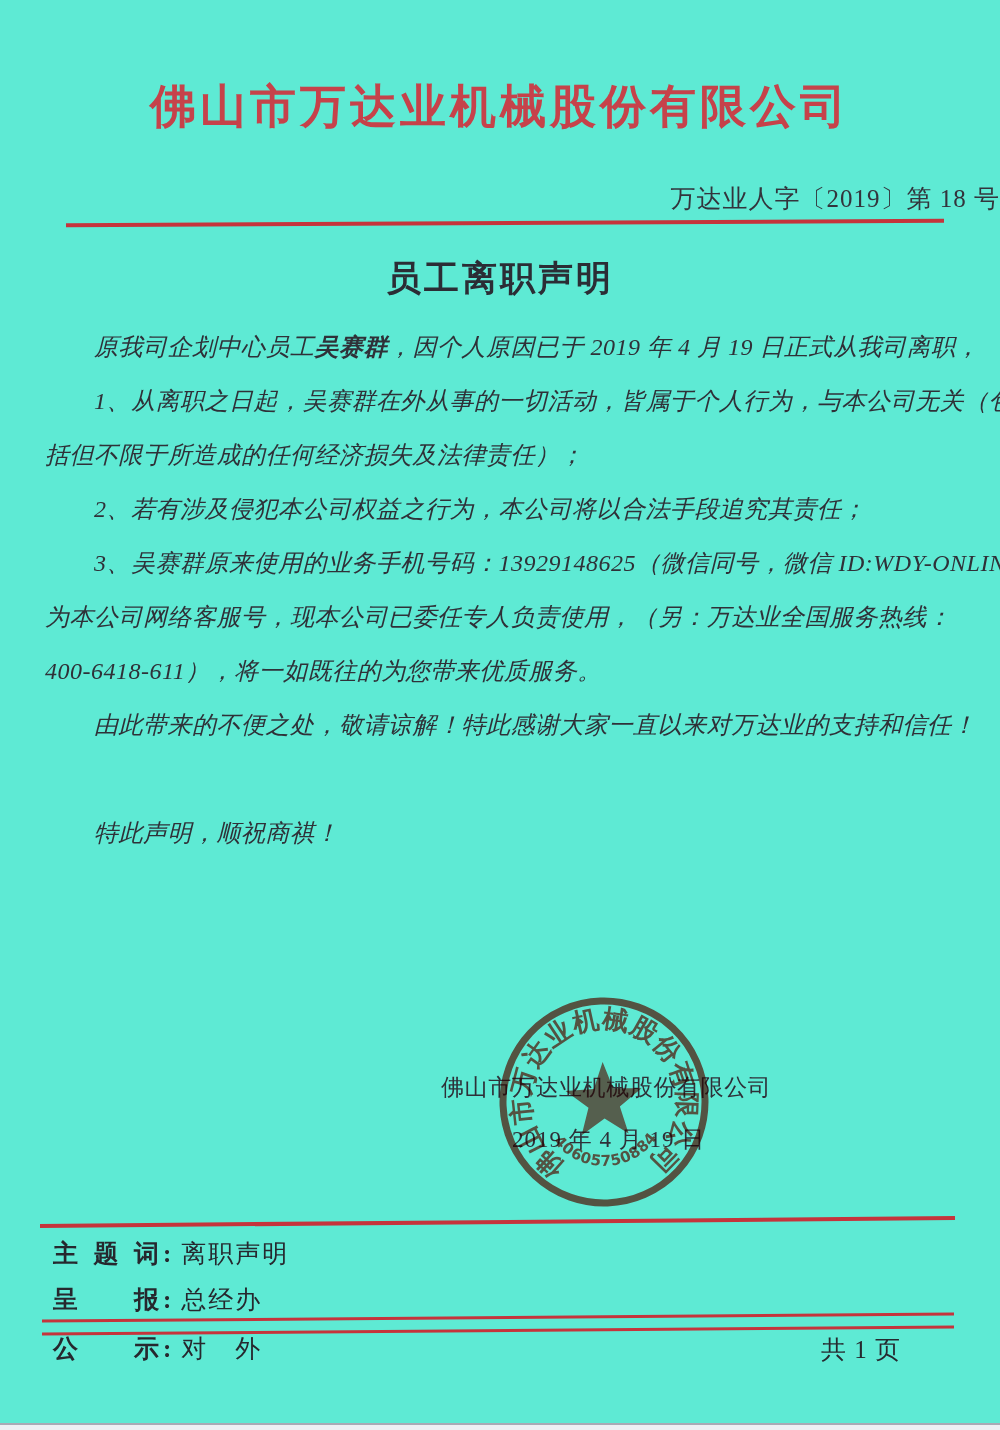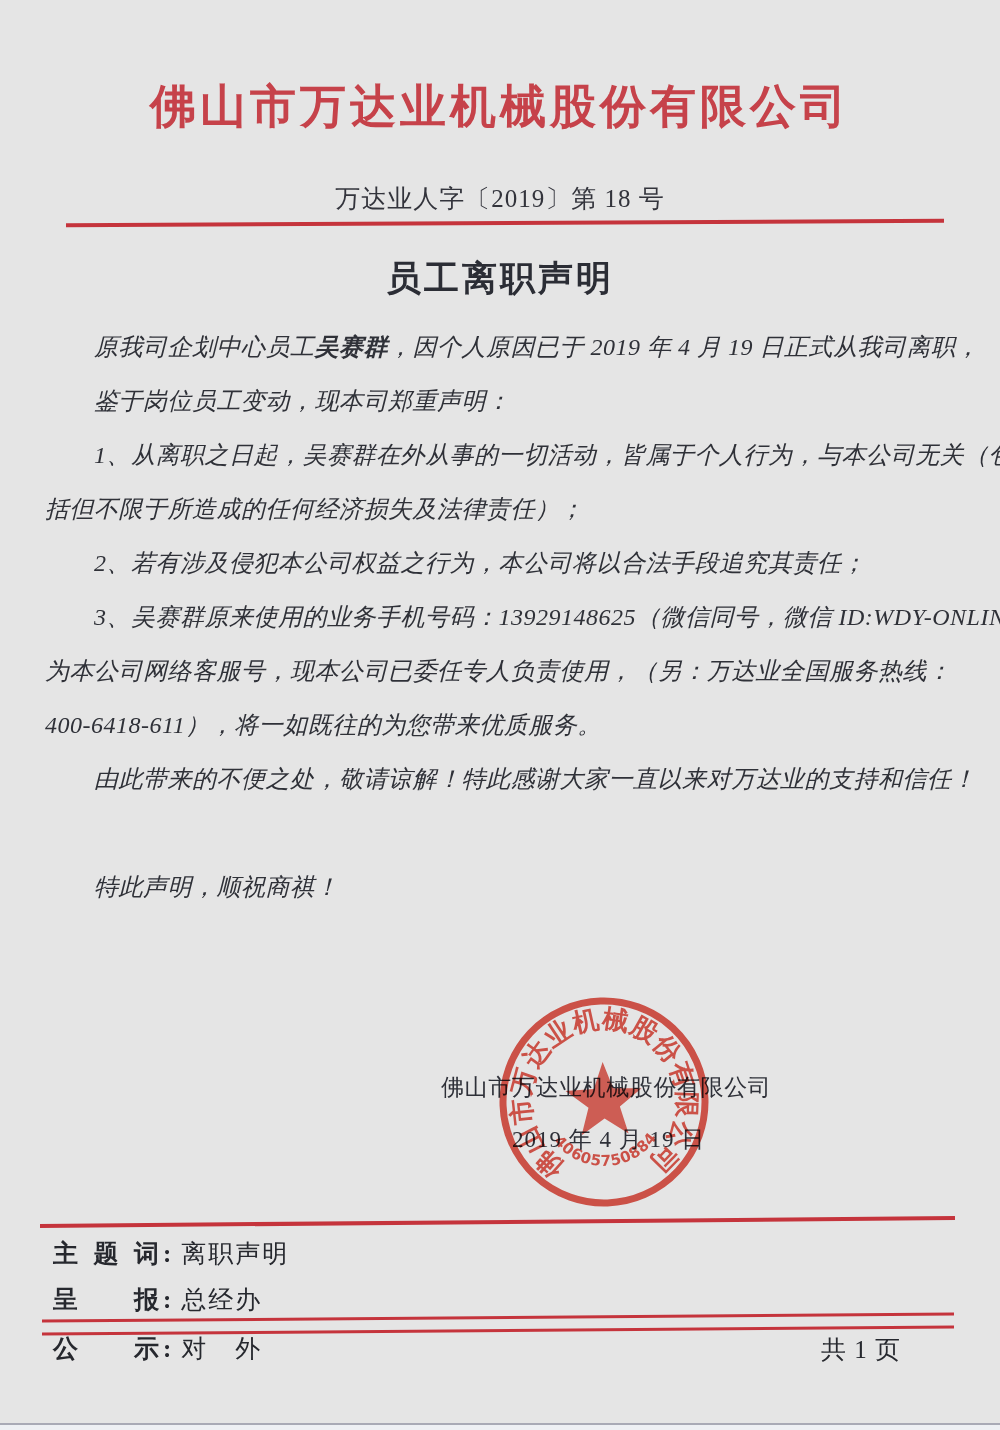--- a/index.html
+++ b/index.html
@@ -1,29 +1,29 @@
 <!DOCTYPE html>
 <html><head>
 <meta charset="utf-8">
 <style>
   html,body{margin:0;padding:0;background:#888;}
   .paper{
     position:relative;width:1000px;height:1430px;margin:0 auto;
-    background:#e5e5e5;overflow:hidden;
+    background:#5eead4;overflow:hidden;
     font-family:"Liberation Serif","DejaVu Serif",serif;
     color:#2f3138;
   }
   
   .co-title{
     position:absolute;top:76px;left:0;right:0;text-align:center;
     font-size:46px;font-weight:700;letter-spacing:4px;color:#c6424a;
     white-space:nowrap;
   }
   .doc-no{
-    position:absolute;top:182px;left:0;right:0;text-align:center;
+    position:absolute;top:182px;left:0;right:0;text-align:right;
     font-size:25px;letter-spacing:1px;color:#33343c;white-space:pre;
   }
   .rule{position:absolute;background:#c5343c;}
   .rule-top{top:221px;left:66px;width:878px;height:4px;transform:rotate(-0.3deg);}
   .doc-title{
     position:absolute;top:255px;left:0;right:0;margin:0;text-align:center;
     font-size:35px;font-weight:700;letter-spacing:3px;color:#2b2d35;
   }
   
   .body-block{position:absolute;top:320px;left:45px;width:912px;}
@@ -78,21 +78,20 @@
   <div class="co-title">佛山市万达业机械股份有限公司</div>
 
   <div class="doc-no">万达业人字〔2019〕第 18 号</div>
 
   <div class="rule rule-top"></div>
 
   <h1 class="doc-title">员工离职声明</h1>
 
   <div class="body-block" id="body-lines">
       <div class="line indent"><span>原我司企划中心员工</span><span class="b">吴赛群</span><span>，因个人原因已于 2019 年 4 月 19 日正式从我司离职，</span></div>
-      <div class="line indent"><span>鉴于岗位员工变动，现本司郑重声明：</span></div>
       <div class="line indent"><span>1、从离职之日起，吴赛群在外从事的一切活动，皆属于个人行为，与本公司无关（包</span></div>
       <div class="line"><span>括但不限于所造成的任何经济损失及法律责任）；</span></div>
       <div class="line indent"><span>2、若有涉及侵犯本公司权益之行为，本公司将以合法手段追究其责任；</span></div>
       <div class="line indent"><span>3、吴赛群原来使用的业务手机号码：13929148625（微信同号，微信 ID:WDY-ONLINE）</span></div>
       <div class="line"><span>为本公司网络客服号，现本公司已委任专人负责使用，（另：万达业全国服务热线：</span></div>
       <div class="line"><span>400-6418-611），将一如既往的为您带来优质服务。</span></div>
       <div class="line indent"><span>由此带来的不便之处，敬请谅解！特此感谢大家一直以来对万达业的支持和信任！</span></div>
       <div class="line blank"></div>
       <div class="line indent"><span>特此声明，顺祝商祺！</span></div>
     </div>

